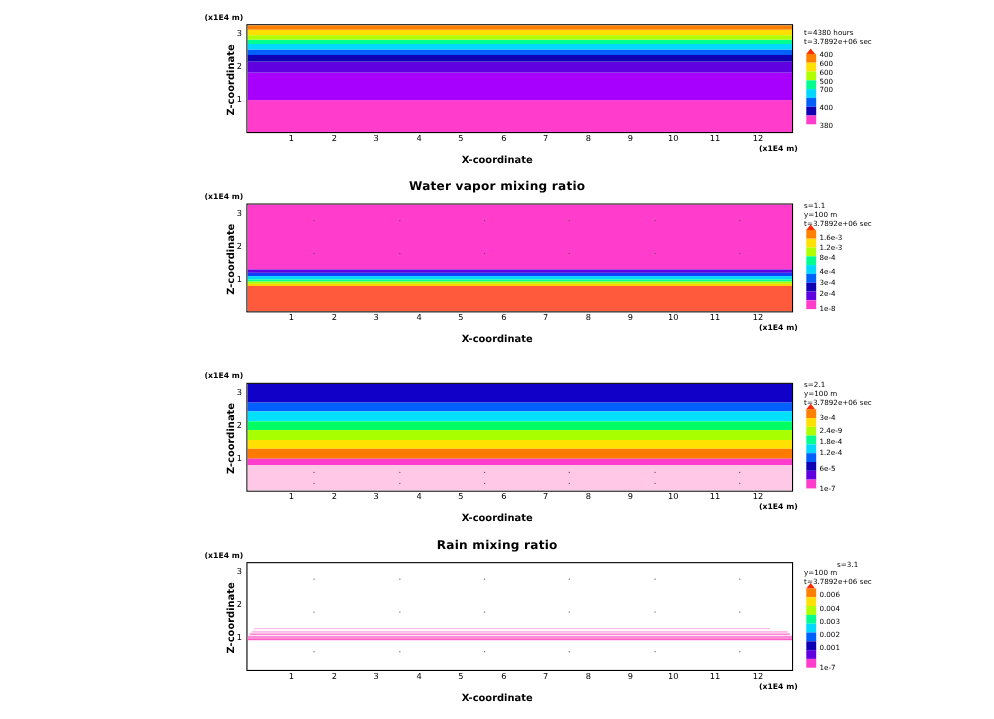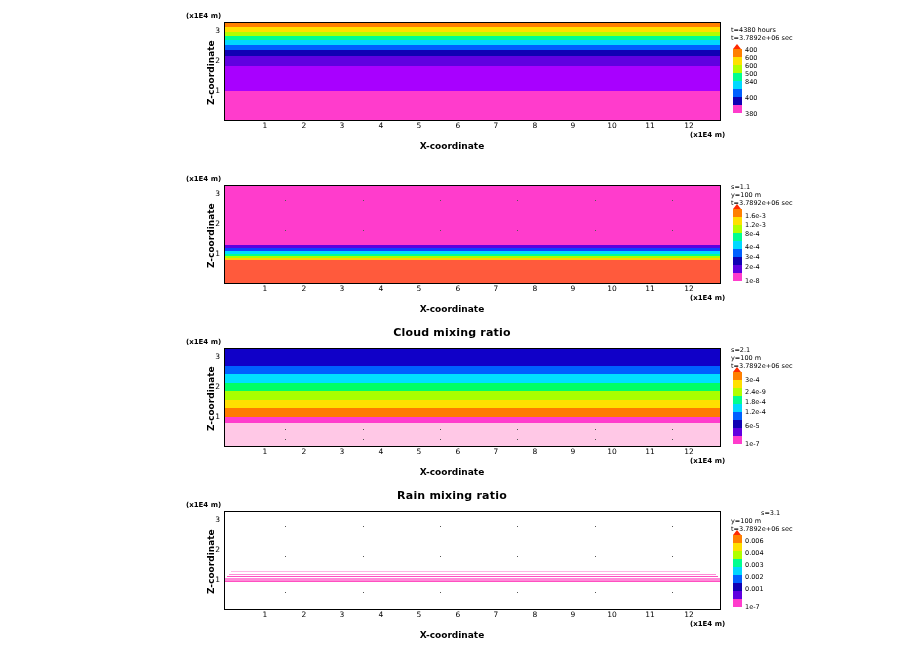--- a/index.html
+++ b/index.html
@@ -68,26 +68,27 @@
     <div class="cbarseg" style="top:24px;height:8px;background:#00ff90;"></div>
     <div class="cbarseg" style="top:32px;height:8px;background:#00d8ff;"></div>
     <div class="cbarseg" style="top:40px;height:8px;background:#0060ff;"></div>
     <div class="cbarseg" style="top:48px;height:8px;background:#1000b4;"></div>
   </div>
   <div class="cbarseg" style="left:733px;top:105px;height:8px;background:#ff3ccc;"></div>
   <div class="cbarlab" style="left:745px;top:46px;">400</div>
   <div class="cbarlab" style="left:745px;top:54px;">600</div>
   <div class="cbarlab" style="left:745px;top:62px;">600</div>
   <div class="cbarlab" style="left:745px;top:70px;">500</div>
-  <div class="cbarlab" style="left:745px;top:78px;">840</div>
+  <div class="cbarlab" style="left:745px;top:78px;">700</div>
   <div class="cbarlab" style="left:745px;top:94px;">400</div>
   <div class="cbarlab" style="left:745px;top:110px;">380</div>
 </div>
 
 <div class="panel" style="top:163px;height:160px;">
+  <div class="title" style="top:0px;">Water vapor mixing ratio</div>
   <div class="zunit" style="left:186px;top:12px;">(x1E4 m)</div>
   <div class="ylabel" style="left:206px;top:105px;">Z-coordinate</div>
   <div class="plotbox" style="left:224px;top:22px;width:495px;height:97px;">
     <div class="band" style="background:#ff3ccc;top:0px;height:59px;"></div>
     <div class="band" style="background:#6000e0;top:59px;height:3px;"></div>
     <div class="band" style="background:#1040ff;top:62px;height:3px;"></div>
     <div class="band" style="background:#00d8ff;top:65px;height:3px;"></div>
     <div class="band" style="background:#00ff90;top:68px;height:2px;"></div>
     <div class="band" style="background:#a8ff00;top:70px;height:2px;"></div>
     <div class="band" style="background:#ffd000;top:72px;height:2px;"></div>
@@ -141,21 +142,20 @@
   <div class="cbarlab" style="left:745px;top:49px;">1.6e-3</div>
   <div class="cbarlab" style="left:745px;top:58px;">1.2e-3</div>
   <div class="cbarlab" style="left:745px;top:67px;">8e-4</div>
   <div class="cbarlab" style="left:745px;top:80px;">4e-4</div>
   <div class="cbarlab" style="left:745px;top:90px;">3e-4</div>
   <div class="cbarlab" style="left:745px;top:100px;">2e-4</div>
   <div class="cbarlab" style="left:745px;top:114px;">1e-8</div>
 </div>
 
 <div class="panel" style="top:326px;height:160px;">
-  <div class="title" style="top:0px;">Cloud mixing ratio</div>
   <div class="zunit" style="left:186px;top:12px;">(x1E4 m)</div>
   <div class="ylabel" style="left:206px;top:105px;">Z-coordinate</div>
   <div class="plotbox" style="left:224px;top:22px;width:495px;height:97px;">
     <div class="band" style="background:#1000c8;top:0px;height:17px;"></div>
     <div class="band" style="background:#0060ff;top:17px;height:8px;"></div>
     <div class="band" style="background:#00e0ff;top:25px;height:9px;"></div>
     <div class="band" style="background:#00ff64;top:34px;height:8px;"></div>
     <div class="band" style="background:#a8ff00;top:42px;height:9px;"></div>
     <div class="band" style="background:#ffe000;top:51px;height:8px;"></div>
     <div class="band" style="background:#ff7a00;top:59px;height:9px;"></div>

